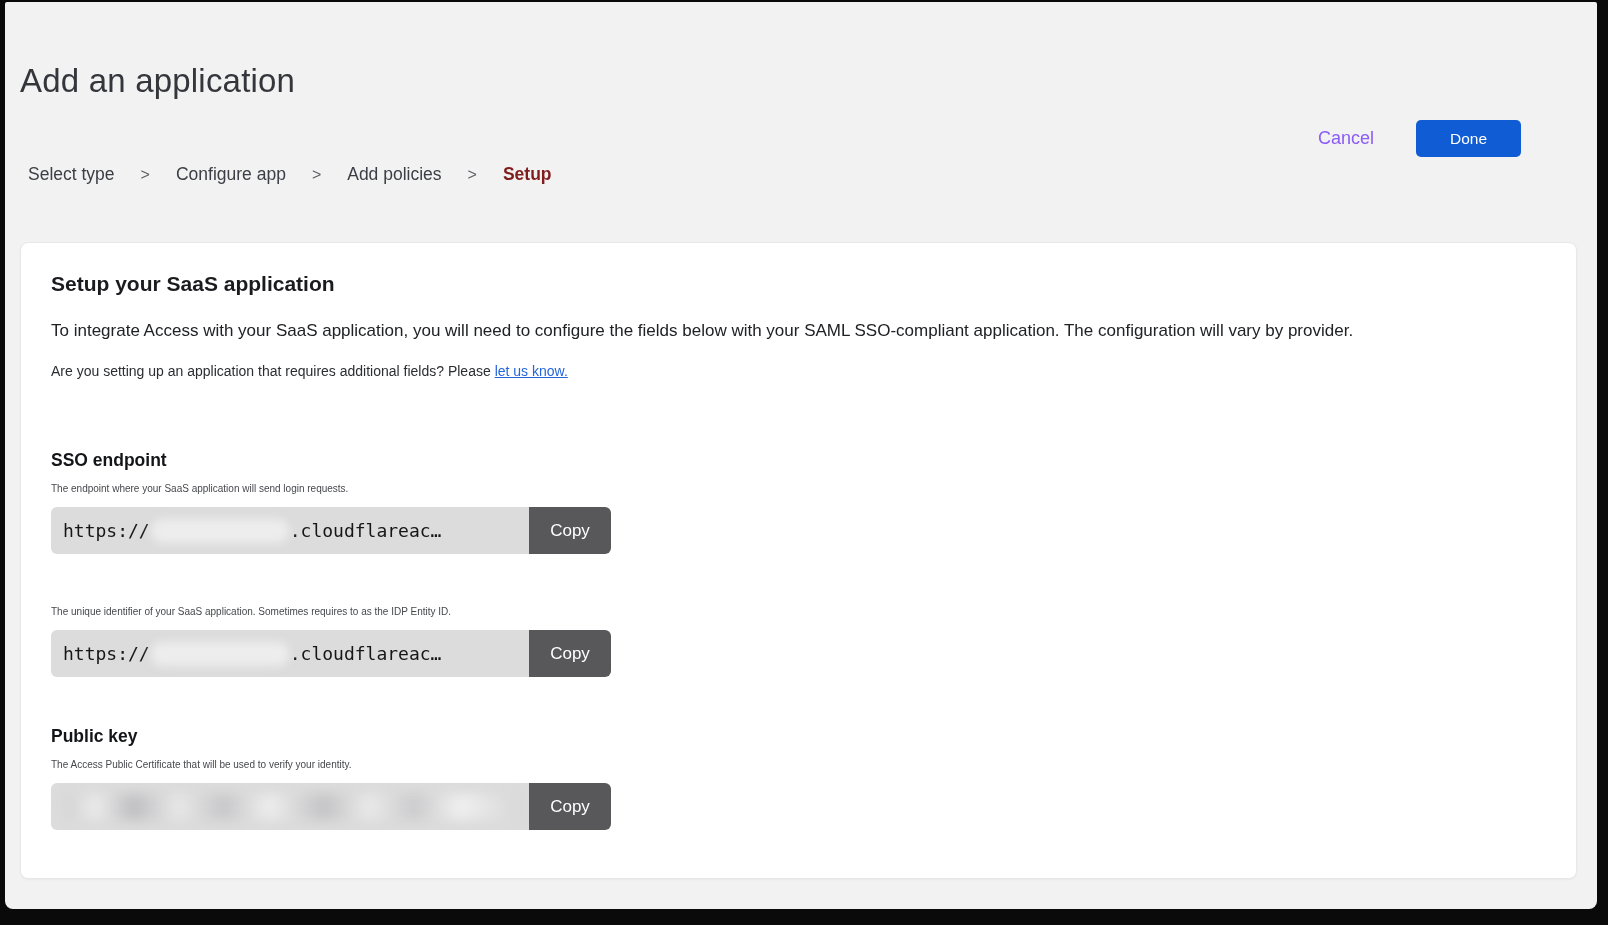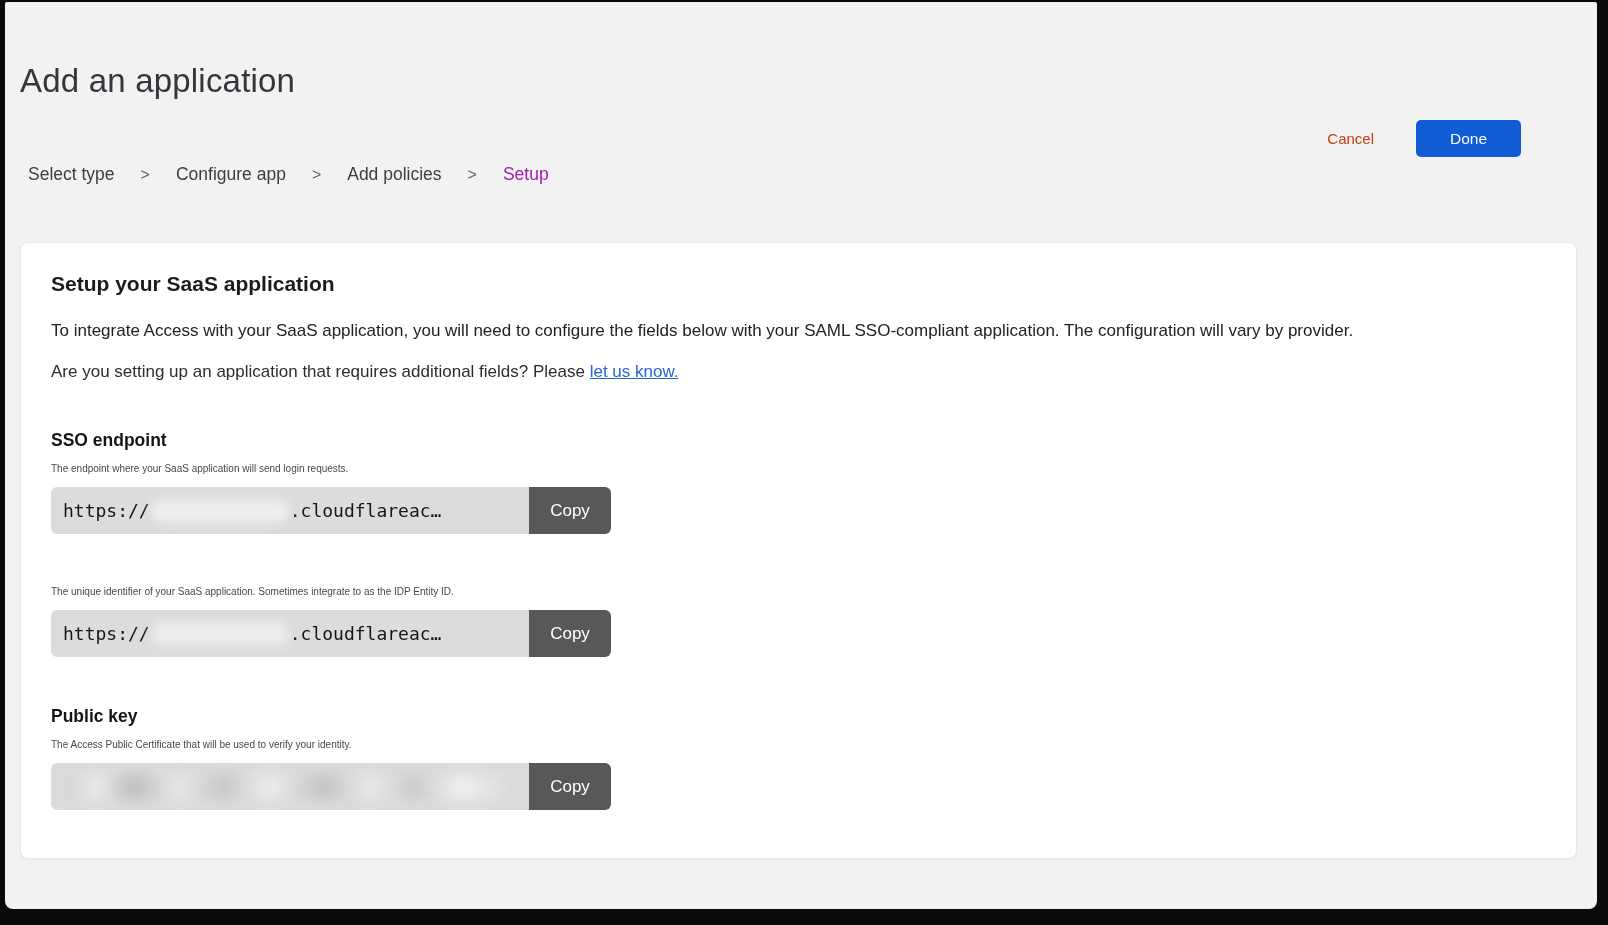--- a/index.html
+++ b/index.html
@@ -28,22 +28,22 @@
     color:#34363b;
   }
   .actions {
     position:absolute;
     top:60px; right:76px;
     display:flex;
     align-items:center;
     gap:42px;
   }
   .cancel-link {
-    color:#c2410c;
-    font-size:15px;
+    color:#8b5cf6;
+    font-size:18px;
     text-decoration:none;
     cursor:pointer;
     text-align:center;
   }
   .done-btn {
     width:105px; height:37px;
     background:#0f5cd5;
     color:#ffffff;
     font-family:"Liberation Sans", sans-serif;
     font-size:15.5px;
@@ -55,21 +55,21 @@
   .breadcrumb {
     margin:62px 0 0 23px;
     display:flex;
     align-items:center;
     gap:26px;
     font-size:17.5px;
     color:#3b3e44;
   }
   .breadcrumb .sep { color:#5c5f64; font-size:16px; }
   .breadcrumb .crumb { cursor:pointer; }
-  .breadcrumb .current { font-weight:400; color:#a21caf; cursor:default; }
+  .breadcrumb .current { font-weight:700; color:#7f1d1d; cursor:default; }
   
   .card {
     margin:57px 20px 0 15px;
     background:#ffffff;
     border:1px solid #e7e7e8;
     border-radius:8px;
     box-shadow:0 1px 2px rgba(0,0,0,0.04);
     padding:28px 30px 48px 30px;
   }
   .card-heading {
@@ -79,32 +79,32 @@
     color:#1a1b1e;
   }
   .intro {
     margin-top:22px;
     font-size:17px;
     line-height:24px;
     color:#202225;
   }
   .note {
     margin-top:20px;
-    font-size:17px;
+    font-size:14px;
     line-height:17px;
     color:#2b2d30;
   }
   .note .link {
     color:#2666d9;
     text-decoration:underline;
     cursor:pointer;
   }
   
   .field { margin-top:49px; }
-  .field:first-of-type { margin-top:50px; }
+  .field:first-of-type { margin-top:70px; }
   .field-label {
     font-size:17.5px;
     line-height:21px;
     font-weight:700;
     color:#141518;
   }
   .field-desc {
     margin-top:9px;
     font-size:10px;
     line-height:17px;
@@ -199,21 +199,21 @@
         <div class="field-value">
           <span>https://</span>
           <span class="redacted"></span>
           <span>.cloudflareac…</span>
         </div>
         <button class="copy-btn">Copy</button>
       </div>
     </div>
 
     <div class="field">
-      <p class="field-desc">The unique identifier of your SaaS application. Sometimes integrate to as the IDP Entity ID.</p>
+      <p class="field-desc">The unique identifier of your SaaS application. Sometimes requires to as the IDP Entity ID.</p>
       <div class="field-row">
         <div class="field-value">
           <span>https://</span>
           <span class="redacted"></span>
           <span>.cloudflareac…</span>
         </div>
         <button class="copy-btn">Copy</button>
       </div>
     </div>
 

